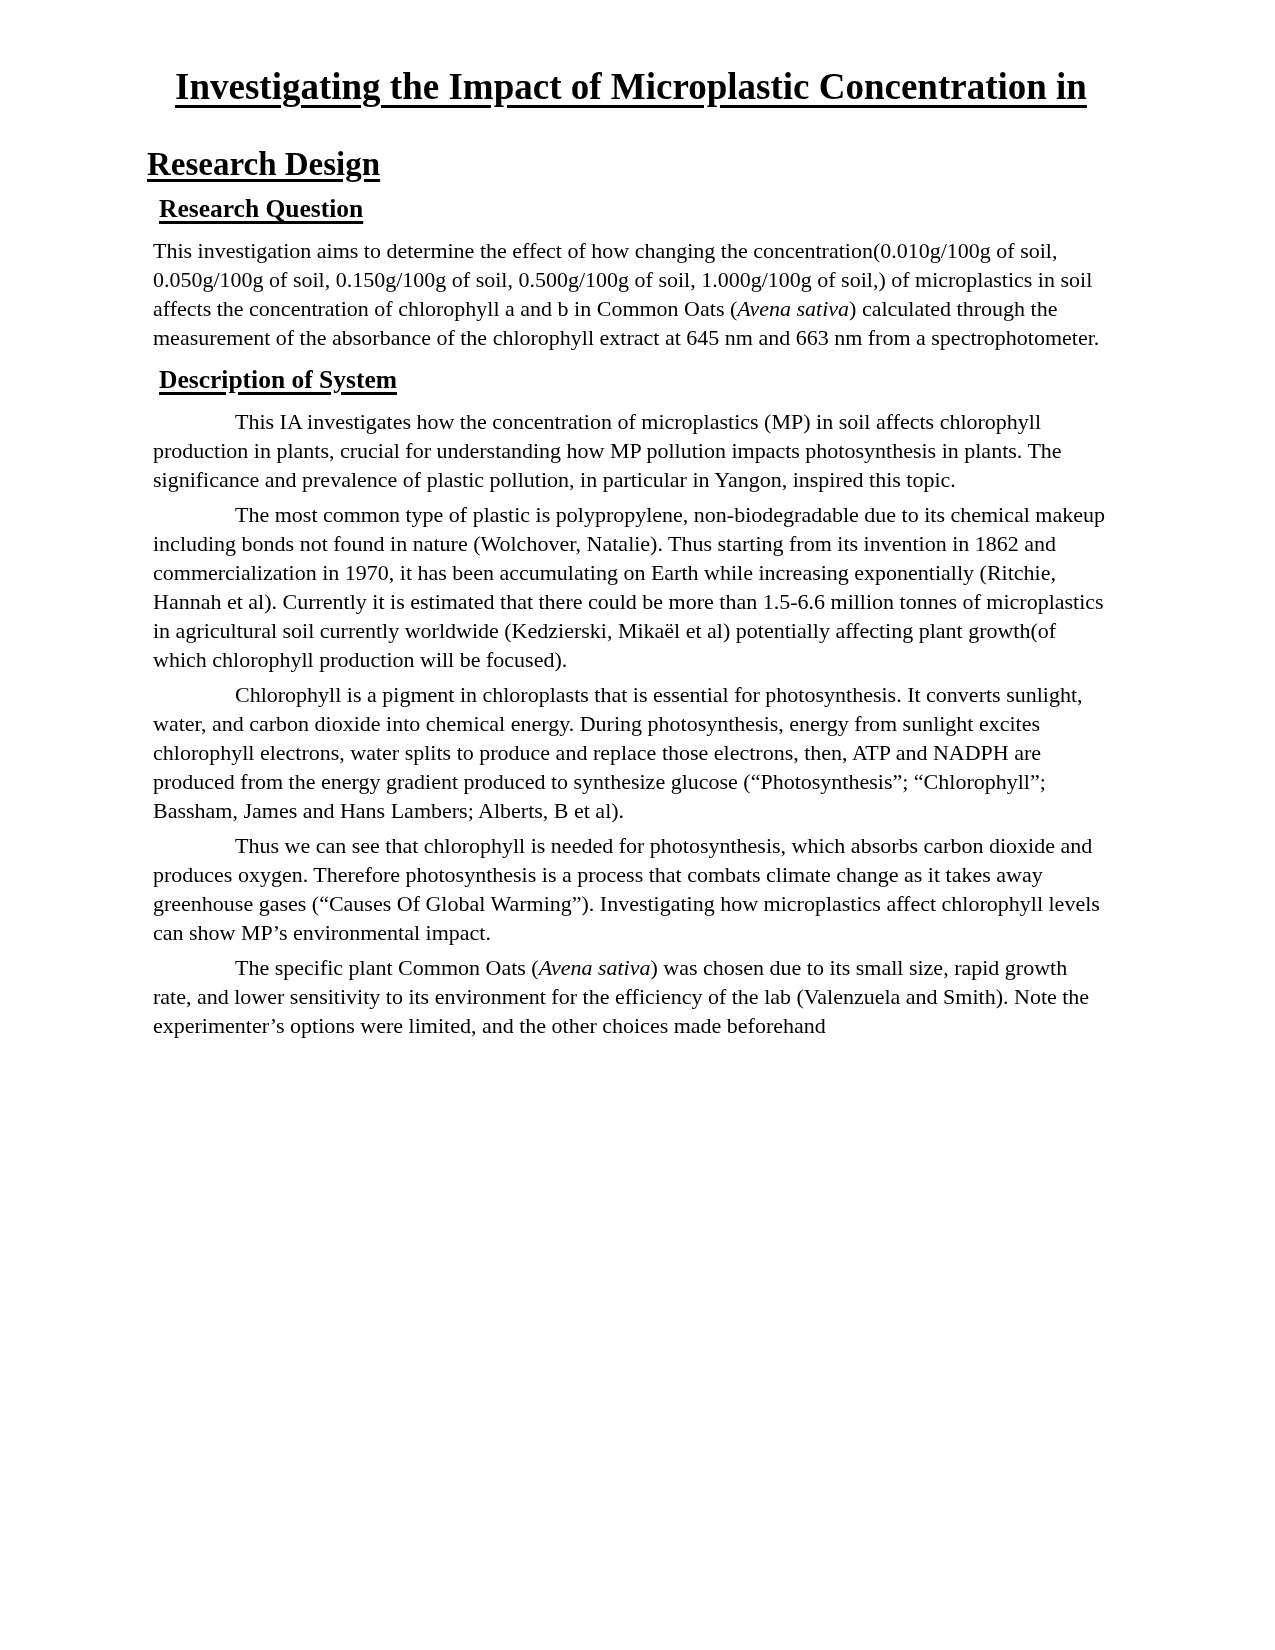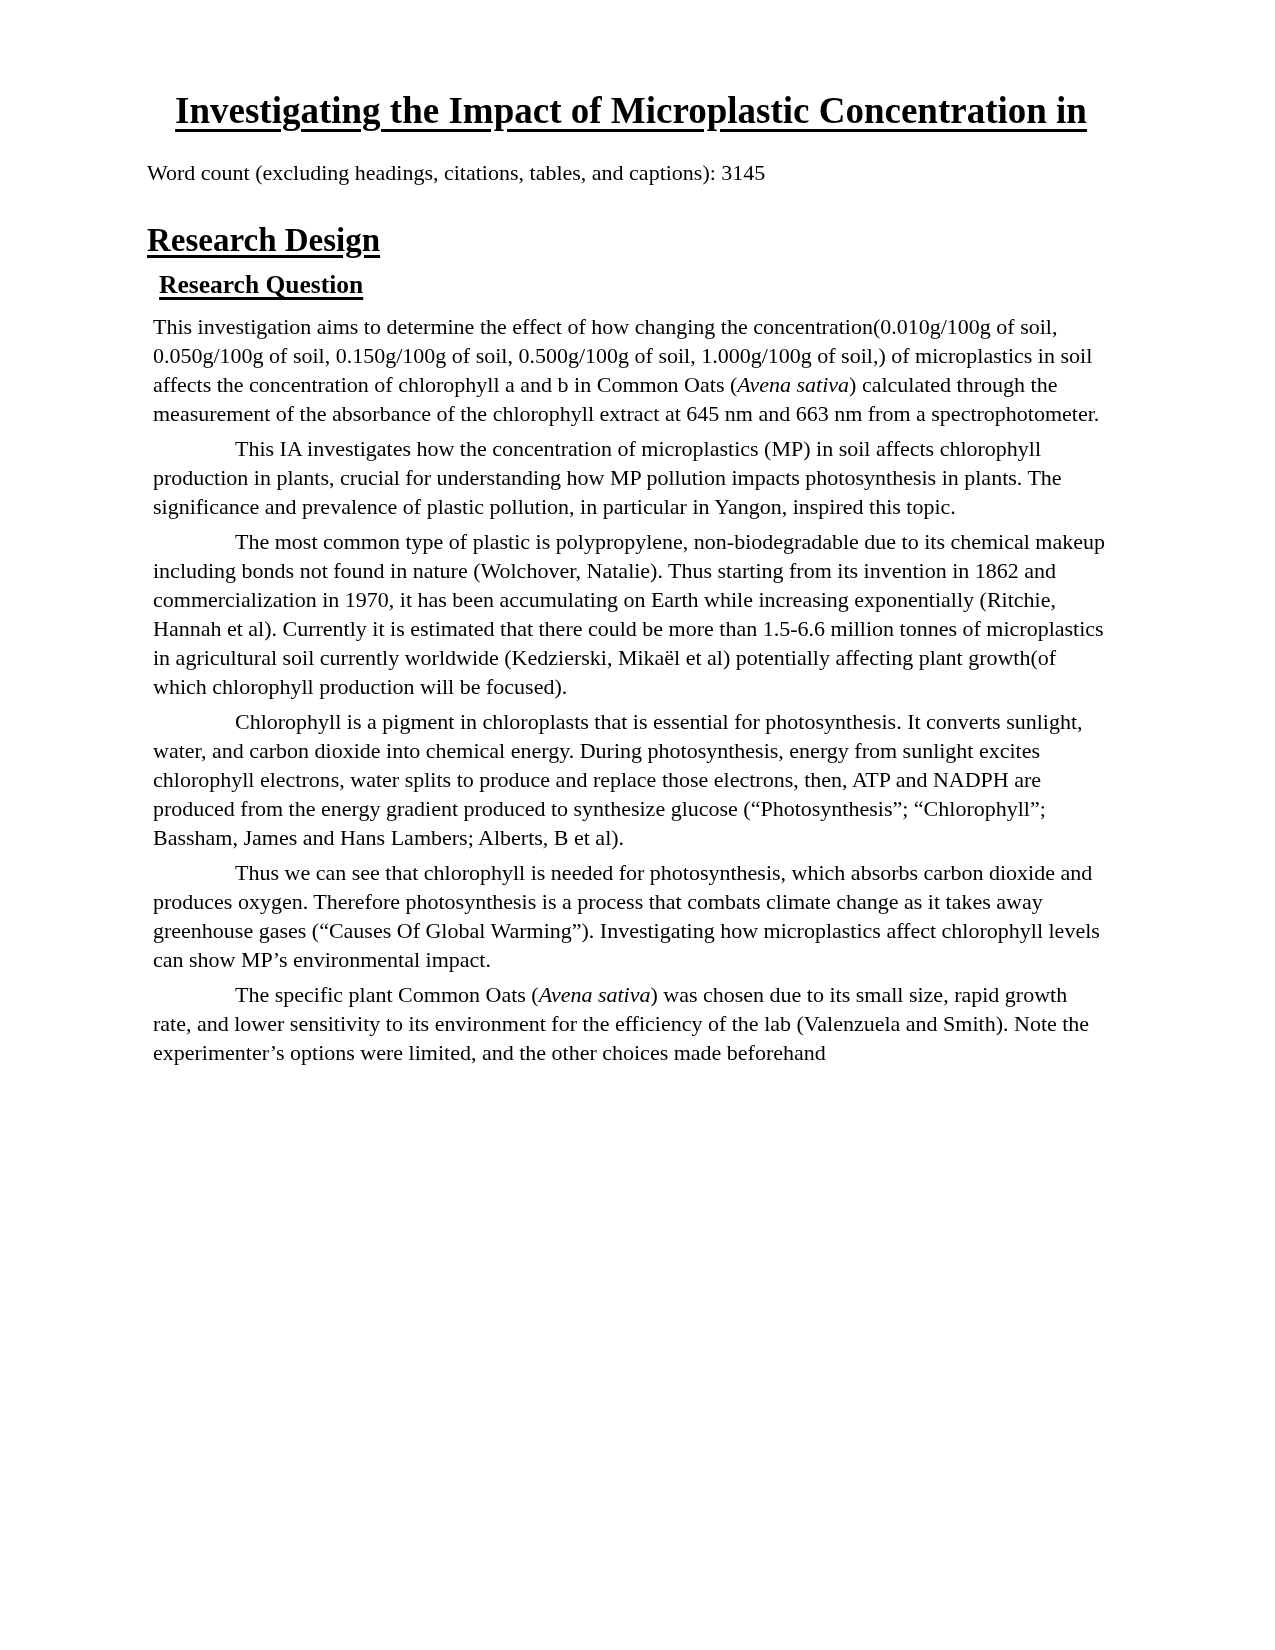--- a/index.html
+++ b/index.html
@@ -1,21 +1,21 @@
 <!DOCTYPE html>
 <html><head>
 <meta charset="utf-8">
 <style>
   html, body { margin: 0; padding: 0; background: #ffffff; }
   .page {
     position: relative;
     width: 1275px;
     height: 1650px;
     box-sizing: border-box;
-    padding: 86px 160px 0 147px;
+    padding: 62px 160px 0 147px;
     background: #ffffff;
     color: #000000;
     font-family: "Liberation Serif", "DejaVu Serif", serif;
     font-size: 22px;
     line-height: 29px;
     overflow: hidden;
   }
   .doc-title {
     margin: 0;
     font-size: 37px;
@@ -60,28 +60,28 @@
 </style>
 </head>
 <body>
 
 <div class="page">
 
   <h1 class="doc-title">
     <span class="t-line" style="display:block;">Investigating the Impact of Microplastic Concentration in</span>
   </h1>
 
-  <p class="word-count">Word count (excluding headings, citations, tables, and captions): 3145</p>
 
   <h2 class="doc-h2">Research Design</h2>
 
   <h3 class="doc-h3 mt38">Research Question</h3>
 
   <p class="body-para mt42"><span>This investigation aims to determine the effect of how changing the concentration(0.010g/100g of soil, 0.050g/100g of soil, 0.150g/100g of soil, 0.500g/100g of soil, 1.000g/100g of soil,) of microplastics in soil affects the concentration of chlorophyll a and b in Common Oats (</span><span class="it">Avena sativa</span><span>) calculated through the measurement of the absorbance of the chlorophyll extract at 645 nm and 663 nm from a spectrophotometer.</span></p>
 
+  <h3 class="doc-h3 mt27">Description of System</h3>
 
   <p class="body-para indent mt24"><span>This IA investigates how the concentration of microplastics (MP) in soil affects chlorophyll production in plants, crucial for understanding how MP pollution impacts photosynthesis in plants. The significance and prevalence of plastic pollution, in particular in Yangon, inspired this topic.</span></p>
 
   <p class="body-para indent mt32"><span>The most common type of plastic is polypropylene, non-biodegradable due to its chemical makeup including bonds not found in nature (Wolchover, Natalie). Thus starting from its invention in 1862 and commercialization in 1970, it has been accumulating on Earth while increasing exponentially (Ritchie, Hannah et al). Currently it is estimated that there could be more than 1.5-6.6 million tonnes of microplastics in agricultural soil currently worldwide (Kedzierski, Mikaël et al) potentially affecting plant growth(of which chlorophyll production will be focused).</span></p>
 
   <p class="body-para indent mt22"><span>Chlorophyll is a pigment in chloroplasts that is essential for photosynthesis. It converts sunlight, water, and carbon dioxide into chemical energy. During photosynthesis, energy from sunlight excites chlorophyll electrons, water splits to produce and replace those electrons, then, ATP and NADPH are produced from the energy gradient produced to synthesize glucose (“Photosynthesis”; “Chlorophyll”; Bassham, James and Hans Lambers; Alberts, B et al).</span></p>
 
   <p class="body-para indent mt29"><span>Thus we can see that chlorophyll is needed for photosynthesis, which absorbs carbon dioxide and produces oxygen. Therefore photosynthesis is a process that combats climate change as it takes away greenhouse gases (“Causes Of Global Warming”). Investigating how microplastics affect chlorophyll levels can show MP’s environmental impact.</span></p>
 
   <p class="body-para indent mt27"><span>The specific plant Common Oats (</span><span class="it">Avena sativa</span><span>) was chosen due to its small size, rapid growth rate, and lower sensitivity to its environment for the efficiency of the lab (Valenzuela and Smith). Note the experimenter’s options were limited, and the other choices made beforehand</span></p>

